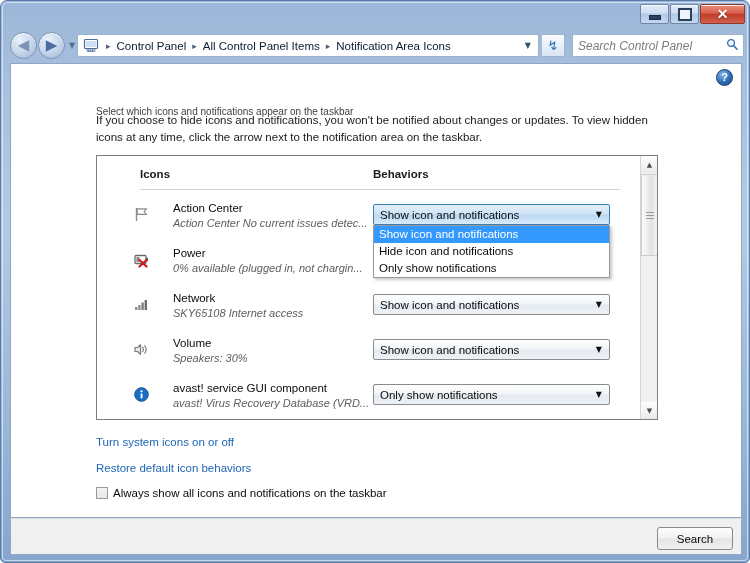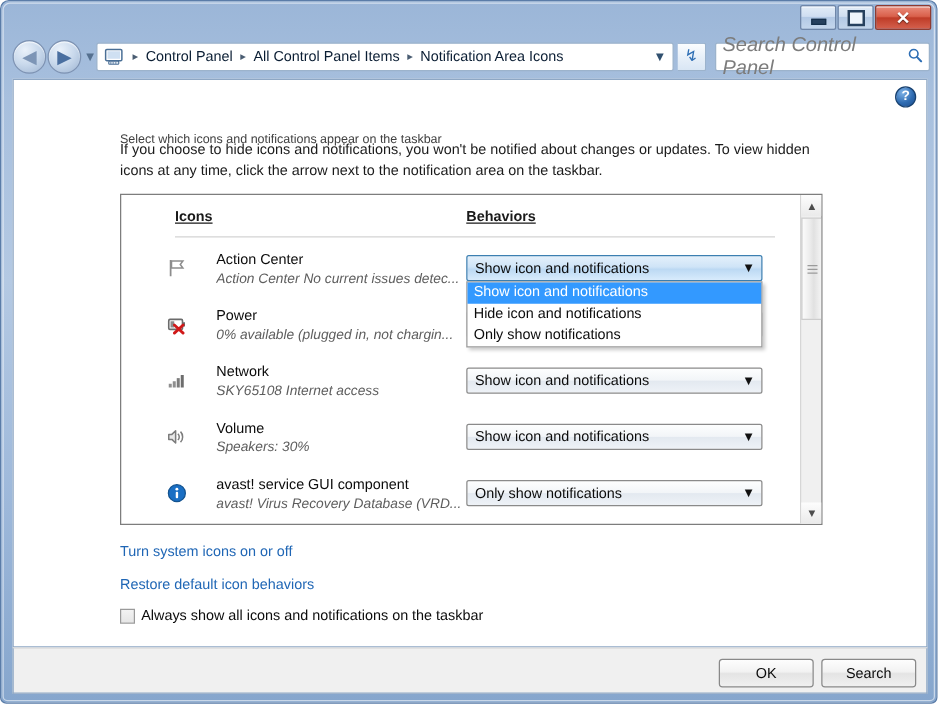--- a/index.html
+++ b/index.html
@@ -166,21 +166,21 @@
     left: 570px; top: 5px;
     width: 172px; height: 23px;
     background: #ffffff;
     border: 1px solid #9cb3cc;
     border-radius: 2px;
     display: flex;
     align-items: center;
     padding: 0 5px;
   }
   .search-placeholder {
-    font-size: 16px;
+    font-size: 12px;
     font-style: italic;
     color: #7c7c7c;
     flex: 1;
   }
   .search-icon { color: #2f6fb5; font-size: 12px; font-family: "DejaVu Sans", sans-serif; }
 
   
   .content {
     position: absolute;
     left: 9px; top: 62px;
@@ -231,21 +231,20 @@
     position: absolute;
     left: 0; top: 0;
     width: 544px; height: 32px;
   }
   .col-head {
     position: absolute;
     top: 12px;
     font-size: 11.5px;
     font-weight: bold;
     color: #1a1a1a;
-    text-decoration: underline;
   }
   .col-head.icons { left: 43px; }
   .col-head.behaviors { left: 276px; }
   .head-rule {
     position: absolute;
     left: 43px; top: 33px;
     width: 480px; height: 1px;
     background: #d4d4d4;
   }
 
@@ -629,21 +628,18 @@
     <div class="link l2">Restore default icon behaviors</div>
 
     <div class="checkrow">
       <div class="checkbox"></div>
       <div class="check-label">Always show all icons and notifications on the taskbar</div>
     </div>
 
   </div>
 
   <div class="footer">
-    <div class="btn ok">
-      <span>OK</span>
-    </div>
     <div class="btn cancel">
       <span>Search</span>
     </div>
   </div>
 
 </div>
 
 </body></html>

